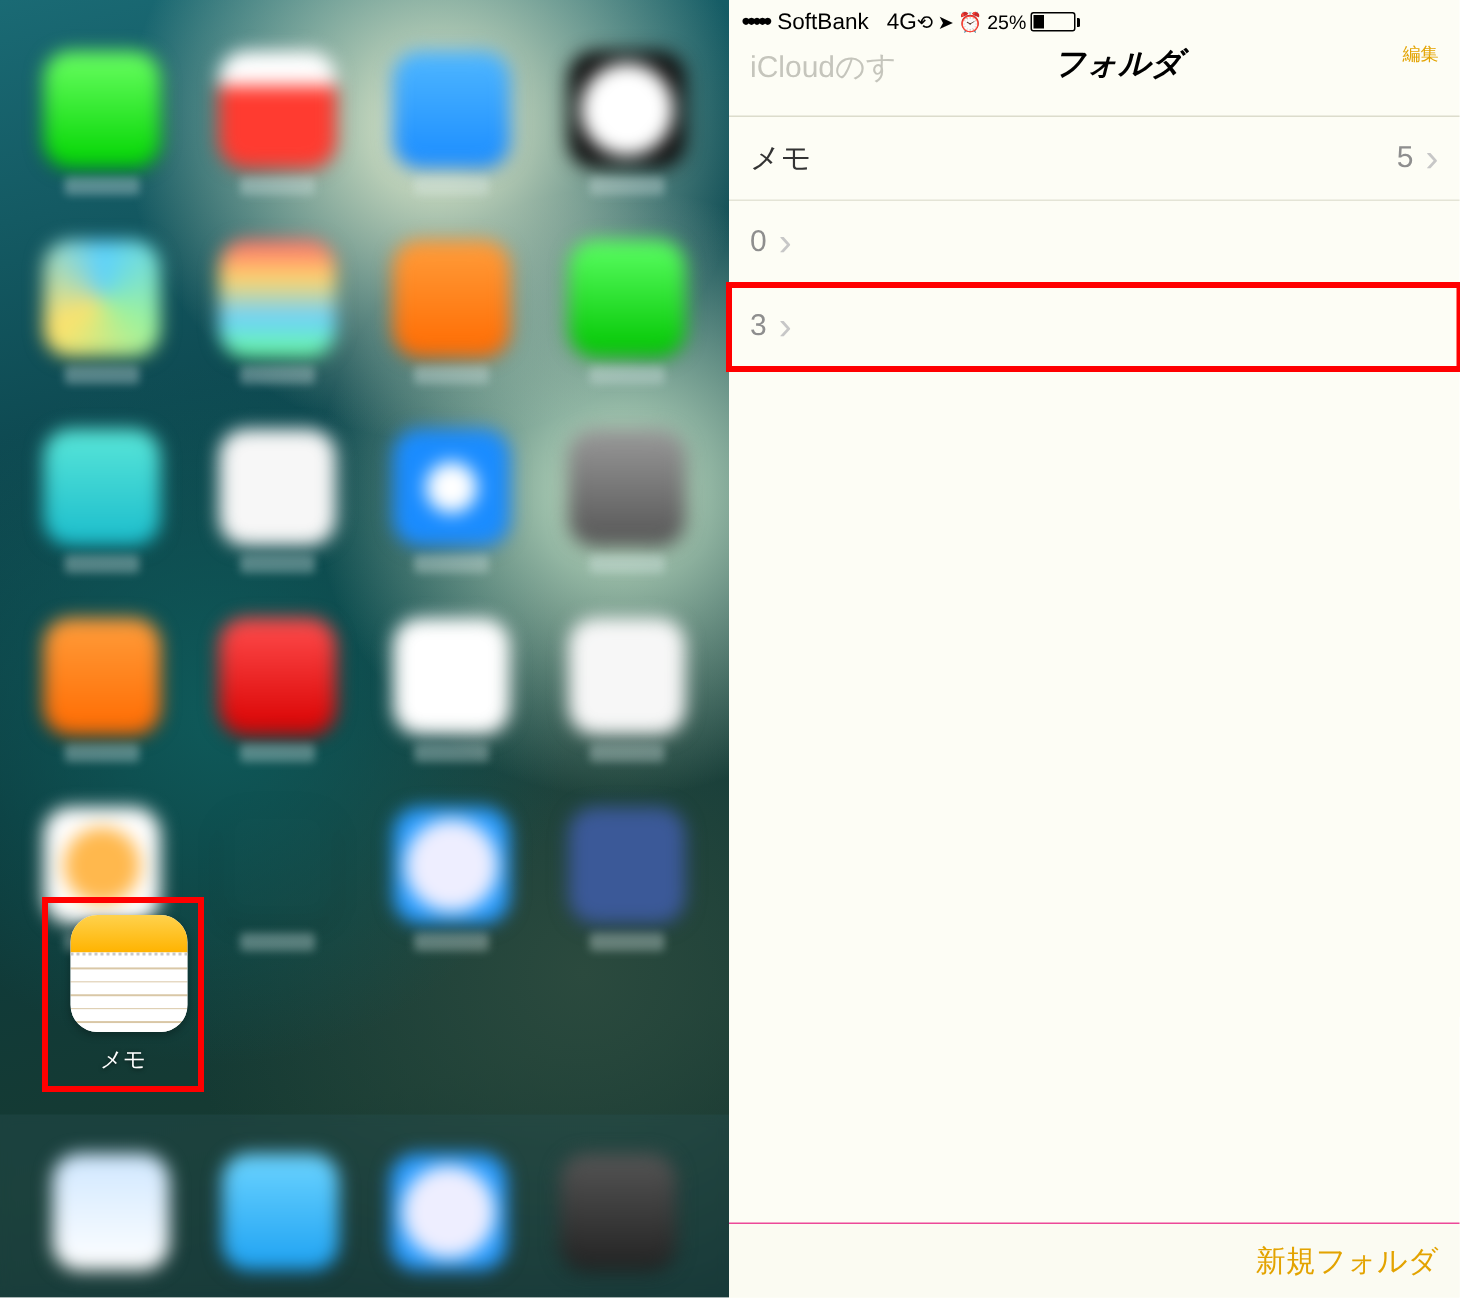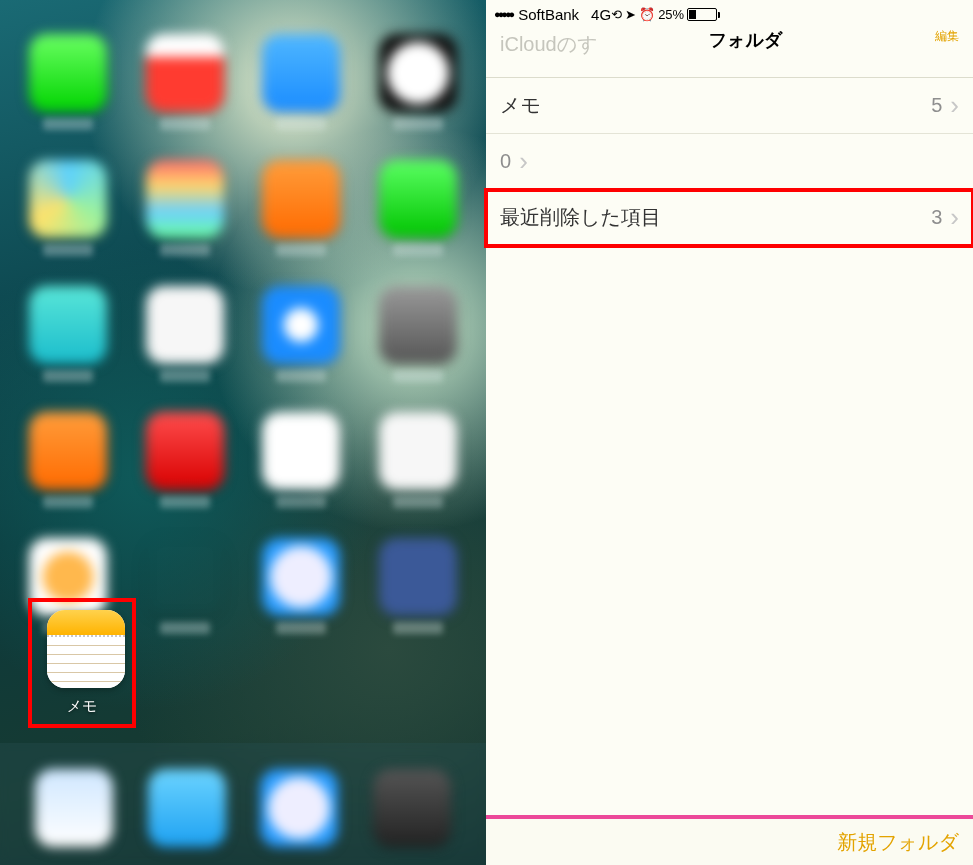--- a/index.html
+++ b/index.html
@@ -184,21 +184,21 @@
 
     .nav-bar {
       height: 50px;
       position: relative;
       display: flex;
       align-items: flex-start;
       justify-content: center;
       border-bottom: 1px solid #dcdccc;
       padding-left: 32px;
     }
-    .nav-title { font-size: 18px; font-weight: 600; }
+    .nav-title { font-size: 21px; font-weight: 600; font-style: italic; }
     .nav-edit {
       position: absolute; right: 14px;
       color: #e3a300; font-size: 12px;
     }
     .under-text {
       position: absolute; left: 14px; top: 3px;
       font-size: 20px; color: #c5c5bc;
     }
 
     .folder-list { }
@@ -215,21 +215,21 @@
     .row .count { color: #8e8e8e; margin-right: 8px; }
     .chev { color: #c7c7c7; font-size: 26px; font-weight: 300; }
     .row.highlight {
       outline: 4px solid #ff0000;
       outline-offset: -2px;
     }
 
     .toolbar {
       margin-top: auto;
       height: 50px;
-      border-top: 4px solid #ec4899;
+      border-top: 1px solid #ec4899;
       display: flex;
       align-items: center;
       justify-content: flex-end;
       padding: 16px 14px;
       background: #fbfbf2;
     }
     .new-folder {
       color: #e3a300;
       font-size: 20px;
     }
@@ -372,21 +372,20 @@
     <div class="row">
       <span class="name">メモ</span>
       <span class="count">5</span>
       <span class="chev">›</span>
     </div>
     <div class="row">
       <span class="count">0</span>
       <span class="chev">›</span>
     </div>
     <div class="row highlight">
-      <span class="name">最近削除した項目</span>
       <span class="count">3</span>
       <span class="chev">›</span>
     </div>
   </div>
 
   <div class="toolbar">
     <span class="new-folder">新規フォルダ</span>
   </div>
 
 </div>

